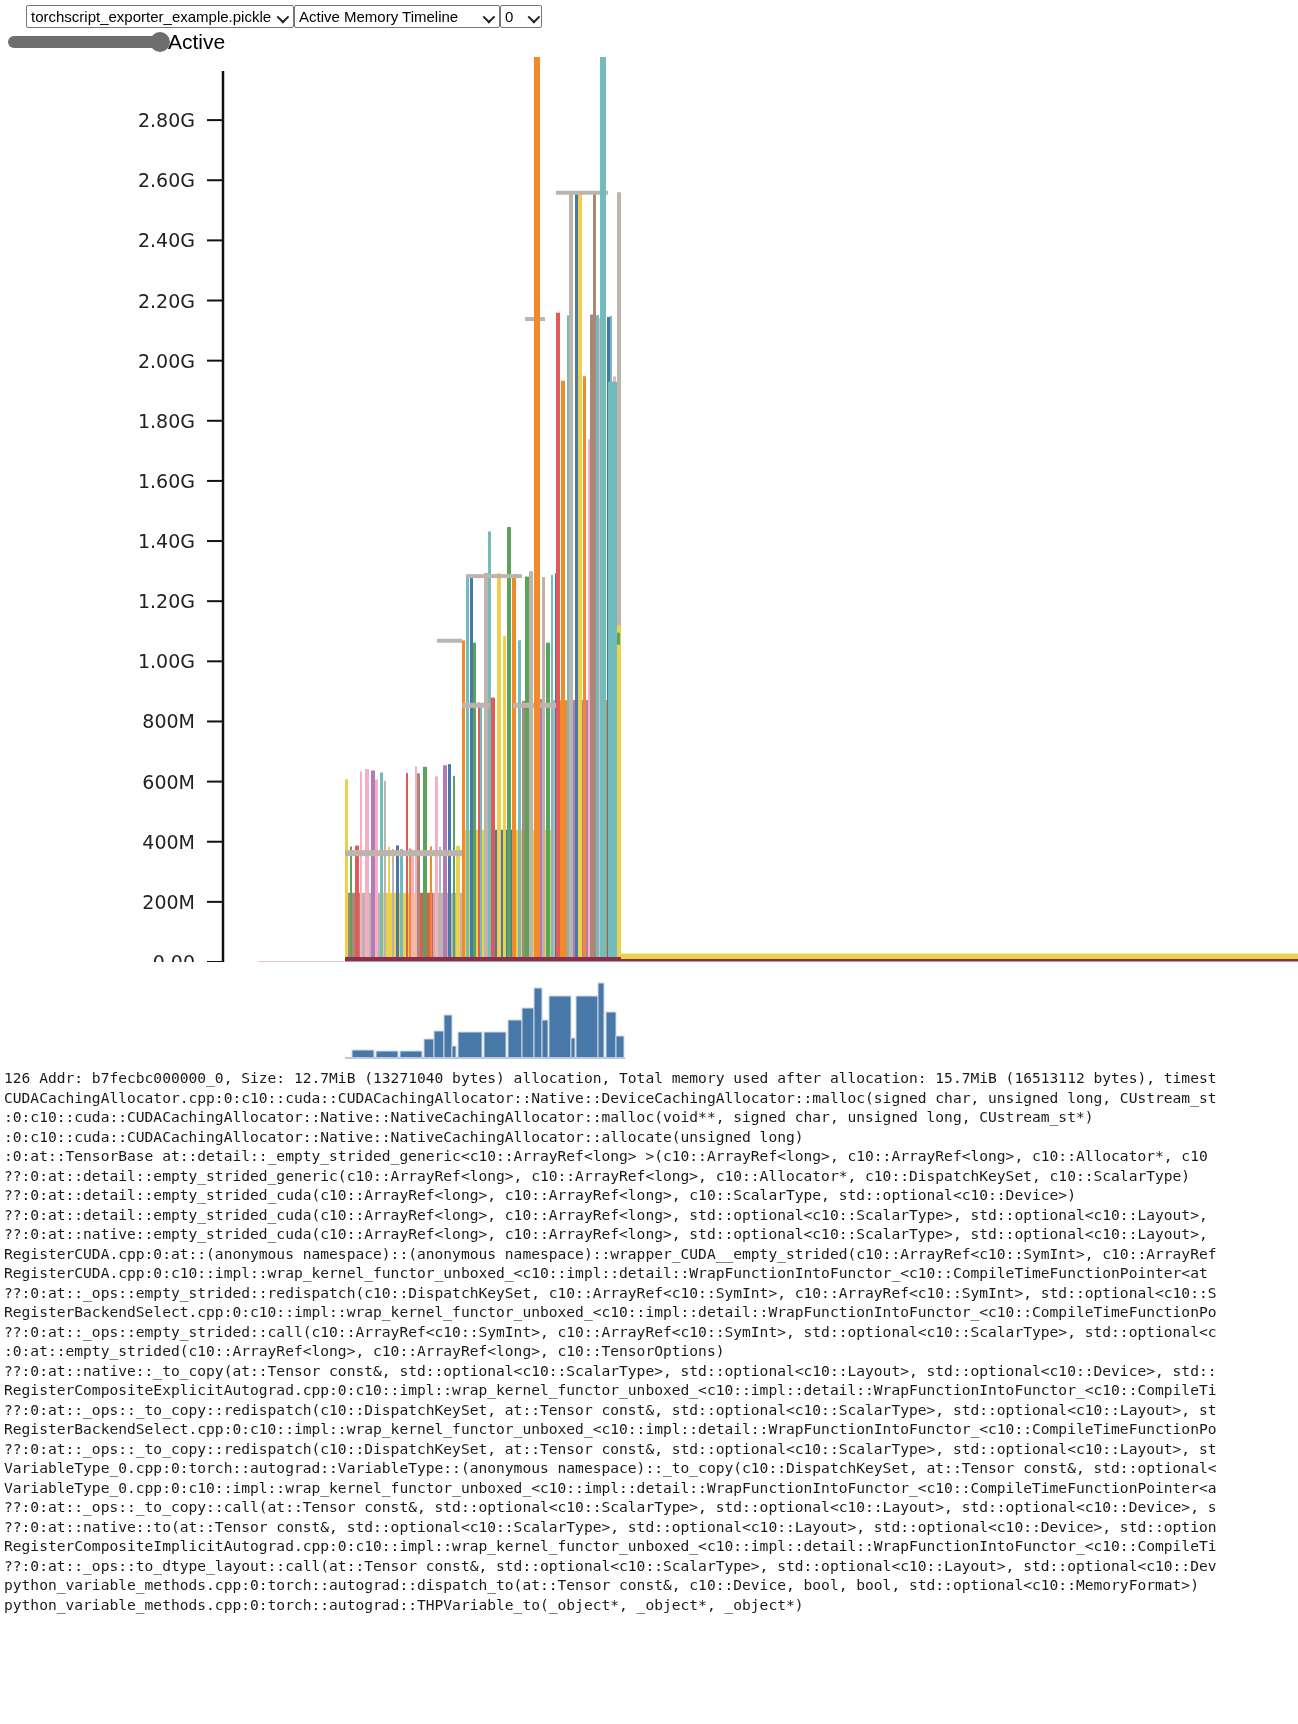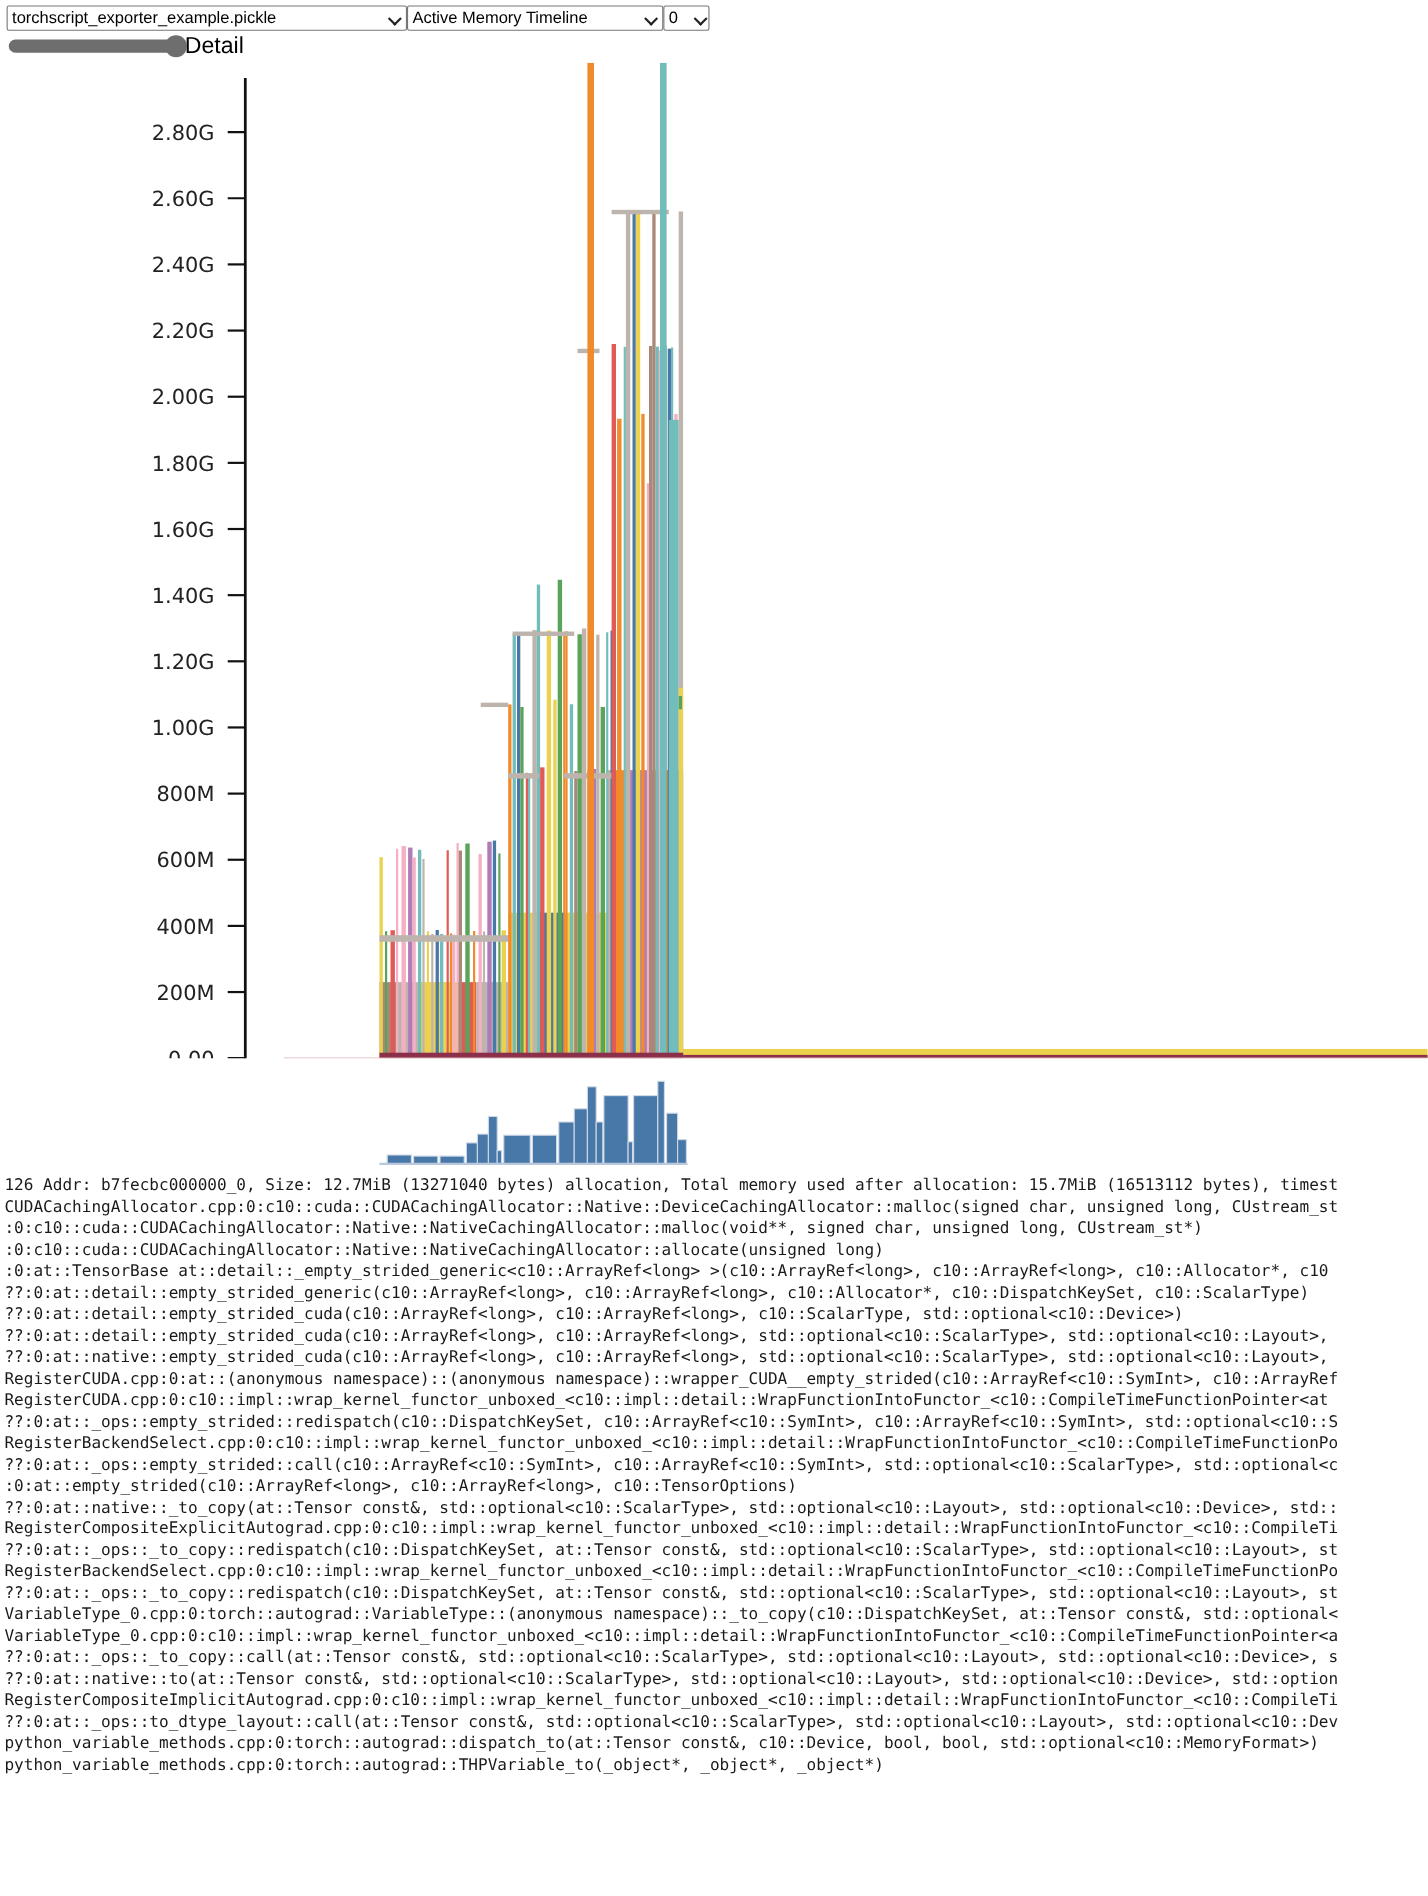--- a/index.html
+++ b/index.html
@@ -30,22 +30,22 @@
     -webkit-appearance: none; appearance: none;
   }
   .selwrap { position: relative; display: inline-block; }
   .selwrap::after {
     content: ""; position: absolute; right: 8px; top: 9px;
     width: 7px; height: 7px;
     border-right: 2px solid #222; border-bottom: 2px solid #222;
     transform: rotate(45deg) translateY(-2px);
     pointer-events: none;
   }
-  #sel-file { width: 364px; }
-  #sel-plot { width: 233px; }
+  #sel-file { width: 268px; margin-left: 20px; }
+  #sel-plot { width: 206px; }
   #sel-index { width: 42px; padding-right: 14px; }
   .selwrap.small::after { right: 5px; }
 
   
   .sliderrow {
     display: flex; align-items: center;
     height: 26px; padding-left: 8px; margin-top: -1px;
   }
   .slider {
     position: relative; width: 158px; height: 12px;
@@ -111,21 +111,21 @@
       <select class="sel" id="sel-index">
         <option>0</option>
       </select>
     </span>
   </div>
 
   <div class="sliderrow">
     <div class="slider">
       <div class="knob"></div>
     </div>
-    <span class="slider-label">Detail</span>
+    <span class="slider-label">Active</span>
   </div>
 
   <div class="plotarea">
     <svg class="plot" id="plot-svg" width="1298" height="905" viewBox="0 0 1298 905">
       <g id="g-bands">
           <rect x="620" y="896.5810169491525" width="678" height="8.418983050847487" fill="#ecd14f"></rect>
           <rect x="345" y="835.8440677966101" width="15" height="69.15593220338985" fill="#a98878"></rect>
           <rect x="360" y="835.8440677966101" width="21" height="69.15593220338985" fill="#bdb5ad"></rect>
           <rect x="381" y="835.8440677966101" width="35" height="69.15593220338985" fill="#ecd14f"></rect>
           <rect x="416" y="835.8440677966101" width="17" height="69.15593220338985" fill="#e05a58"></rect>

